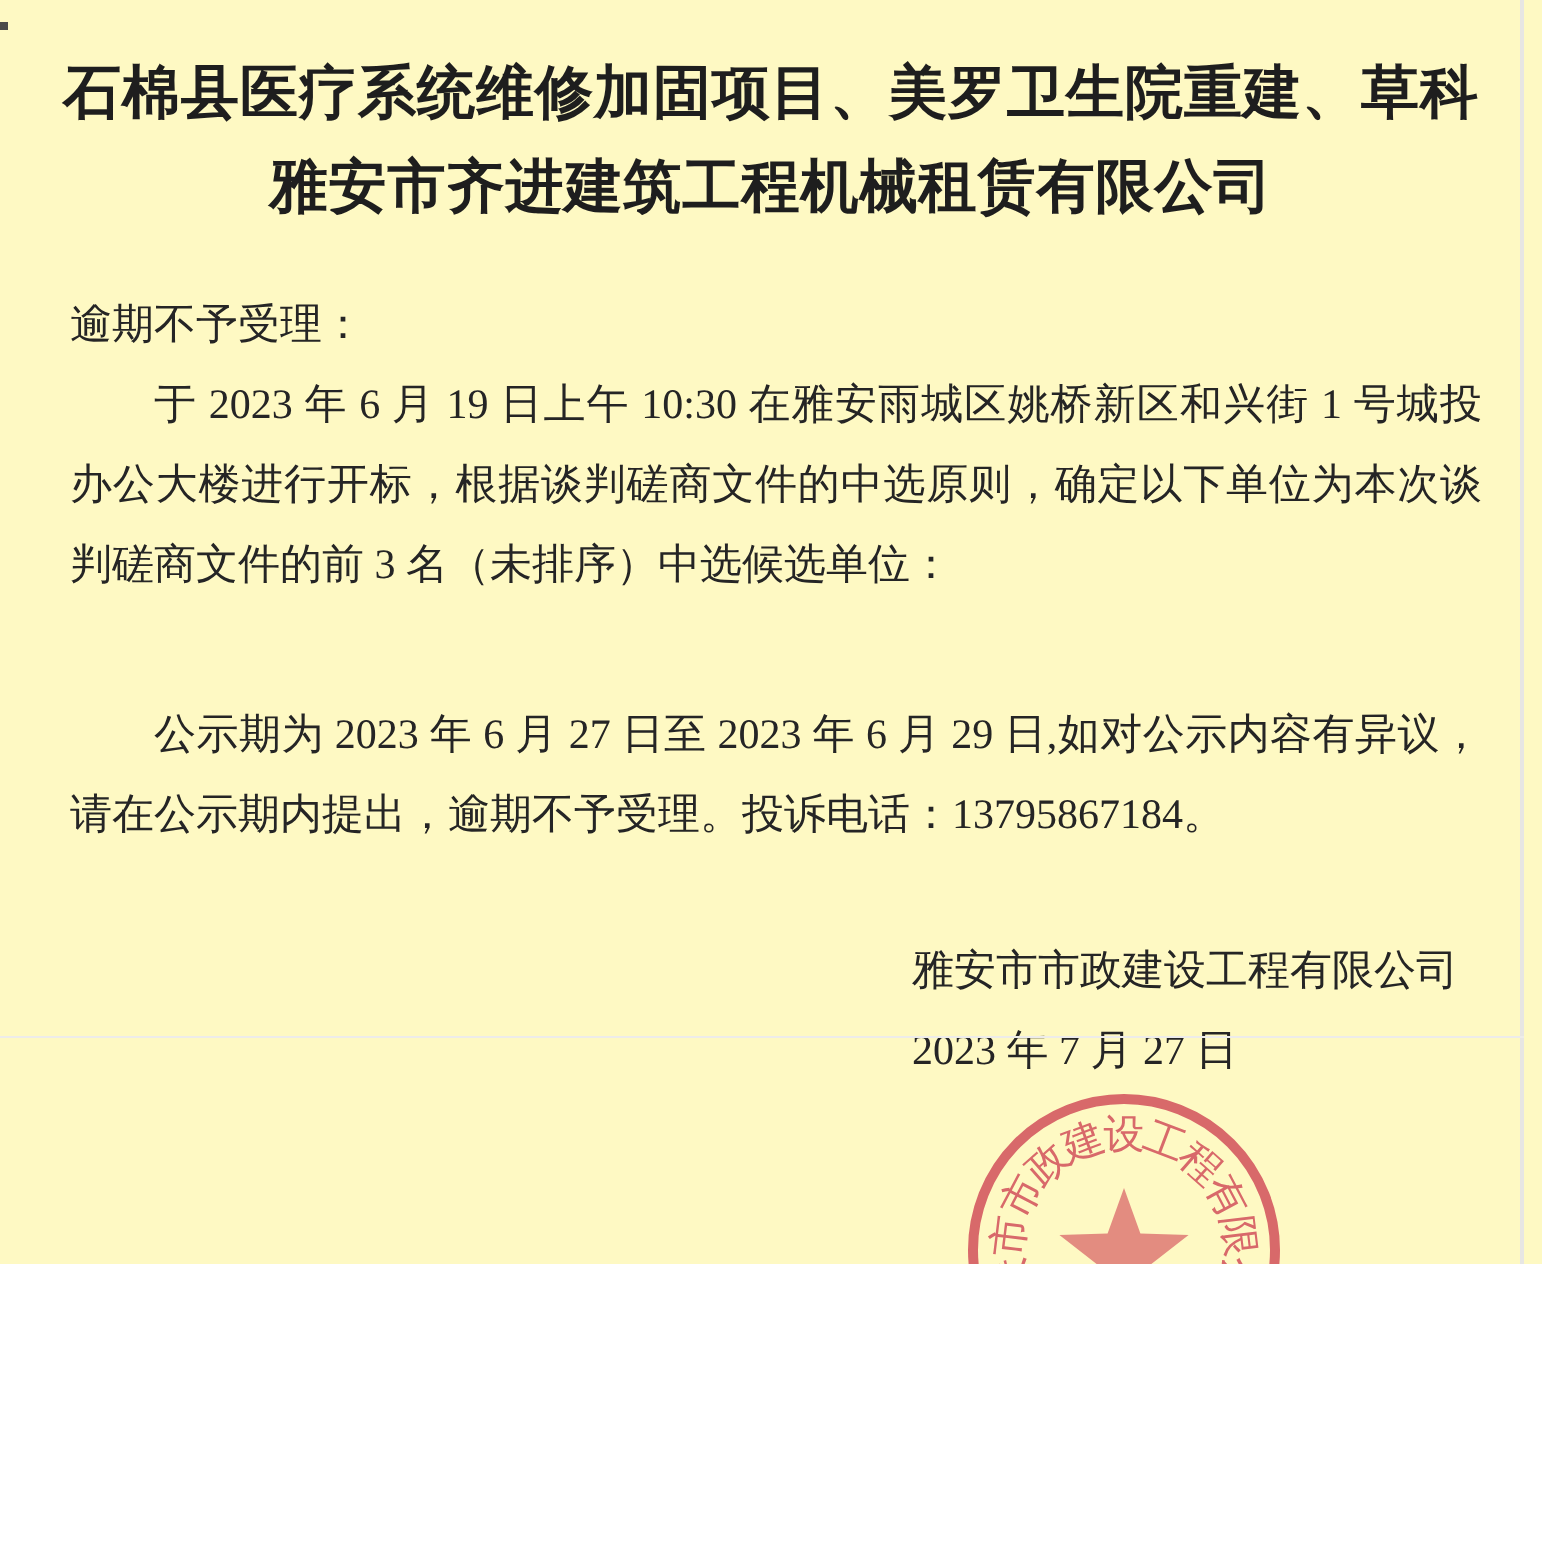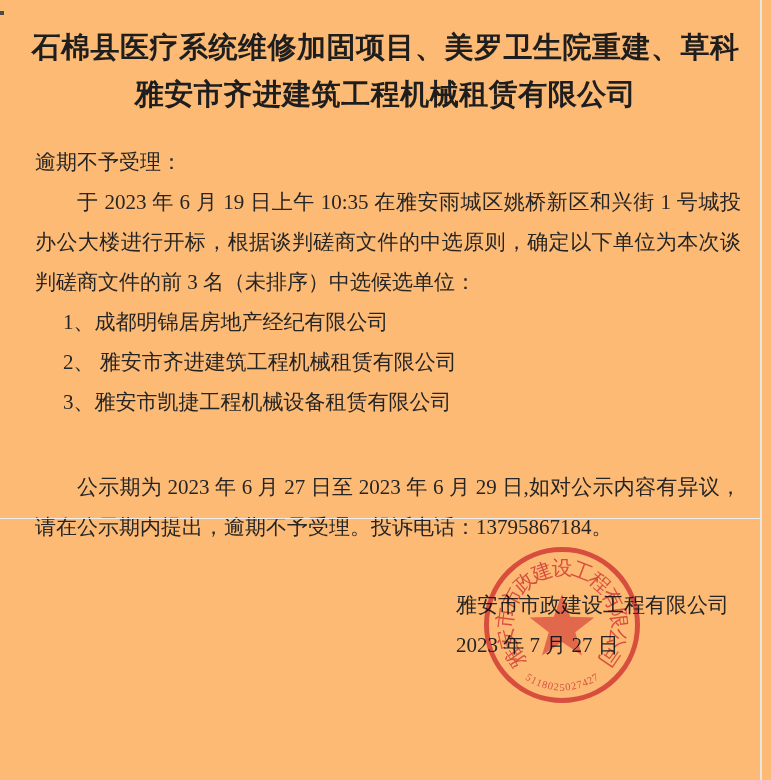--- a/index.html
+++ b/index.html
@@ -1,19 +1,19 @@
 <!DOCTYPE html>
 <html><head>
 <meta charset="utf-8">
 <style>
   html,body{margin:0;padding:0;}
   .page{
     position:relative;
-    width:771px;height:780px;
-    background:#fdba74;
+    width:771px;height:632px;
+    background:#fef9c3;
     overflow:hidden;
     font-family:"Liberation Serif","DejaVu Serif",serif;
     color:#252525;
   }
   .title{
     padding-top:24px;
     text-align:center;
     font-size:29px;
     font-weight:bold;
     line-height:47px;
@@ -81,26 +81,21 @@
 
 <div class="page">
 
   <div class="title">
     <div>石棉县医疗系统维修加固项目、美罗卫生院重建、草科</div>
     <div>雅安市齐进建筑工程机械租赁有限公司</div>
   </div>
 
   <div class="body-block">
     <p class="salutation">逾期不予受理：</p>
-    <p class="para">于 2023 年 6 月 19 日上午 10:35 在雅安雨城区姚桥新区和兴街 1 号城投办公大楼进行开标，根据谈判磋商文件的中选原则，确定以下单位为本次谈判磋商文件的前 3 名（未排序）中选候选单位：</p>
-    <ul class="candidates">
-      <li>1、成都明锦居房地产经纪有限公司</li>
-      <li>2、 雅安市齐进建筑工程机械租赁有限公司</li>
-      <li>3、雅安市凯捷工程机械设备租赁有限公司</li>
-    </ul>
+    <p class="para">于 2023 年 6 月 19 日上午 10:30 在雅安雨城区姚桥新区和兴街 1 号城投办公大楼进行开标，根据谈判磋商文件的中选原则，确定以下单位为本次谈判磋商文件的前 3 名（未排序）中选候选单位：</p>
     <p class="para para-notice">公示期为 2023 年 6 月 27 日至 2023 年 6 月 29 日,如对公示内容有异议，请在公示期内提出，逾期不予受理。投诉电话：13795867184。</p>
 
     <div class="signature">
       <div>雅安市市政建设工程有限公司</div>
       <div>2023 年 7 月 27 日</div>
     </div>
   </div>
 
   <svg class="seal" viewBox="-85 -85 170 170" xmlns="http://www.w3.org/2000/svg">
     <circle cx="0" cy="0" r="75.5" fill="none" stroke="#d4567a" stroke-width="5"></circle>

